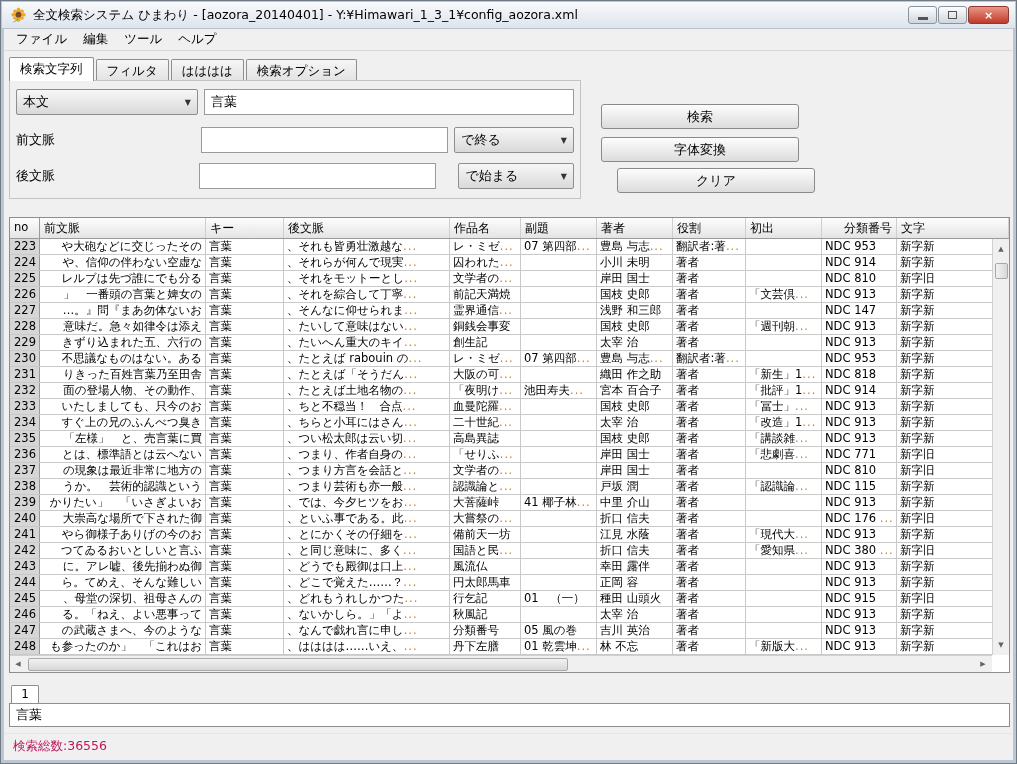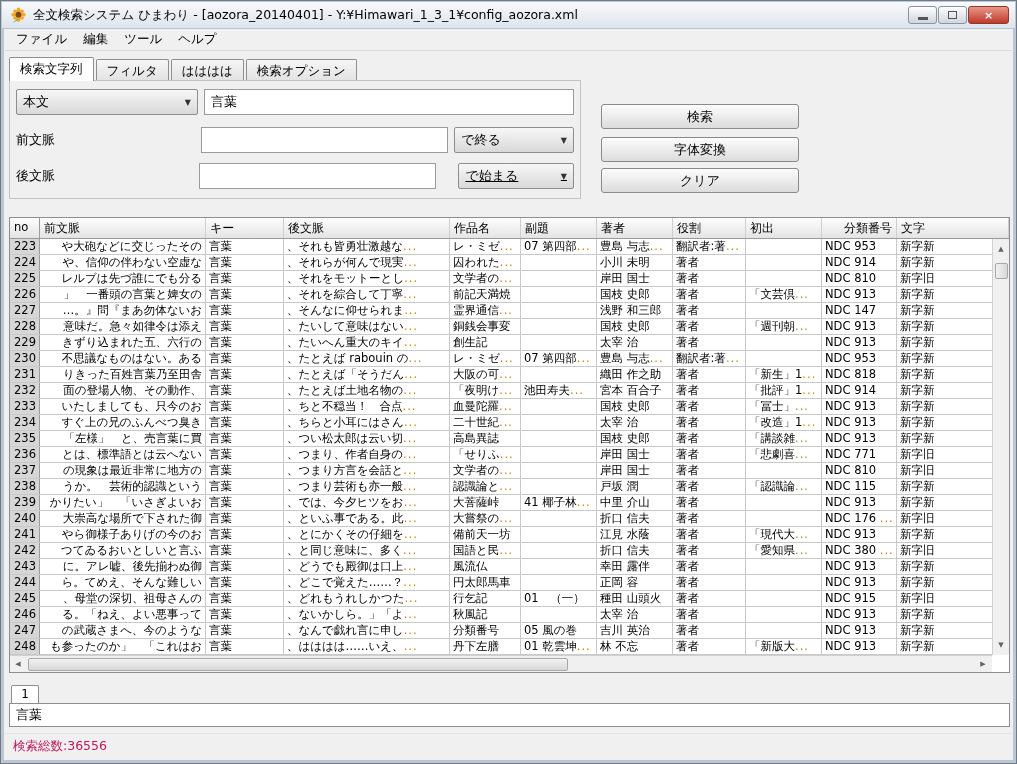--- a/index.html
+++ b/index.html
@@ -200,30 +200,30 @@
       <span class="ctx-label">前文脈</span>
       <input class="txt" style="margin-left: 128px; width: 252px;" value="">
       <div class="combo" style="width:122px; margin-left:6px;">
         <span>で終る</span>
         <span class="arr">▼</span>
       </div>
     </div>
     <div class="form-row" style="top:80px;">
       <span class="ctx-label">後文脈</span>
       <input class="txt" style="margin-left: 128px; width: 252px;" value="">
-      <div class="combo" style="width:122px; margin-left:22px;text-decoration:underline;">
+      <div class="combo" style="width:122px; margin-left:22px;">
         <span>で始まる</span>
         <span class="arr">▼</span>
       </div>
     </div>
   </div>
 
   <div class="act-btn" style="top:136px;">字体変換</div>
   <div class="act-btn" style="top:103px;">検索</div>
-  <div class="act-btn" style="top:167px;">クリア</div>
+  <div class="act-btn" style="top:167px;margin-left:16px;">クリア</div>
 
   <div class="tablepanel">
     <div class="grid-row thead">
         <div class="th c-no" style="background: transparent; text-align: left;">no</div>
         <div class="th c-pre" style="text-align: left;">前文脈</div>
         <div class="th c-key" style="text-align: left;">キー</div>
         <div class="th c-post" style="text-align: left;">後文脈</div>
         <div class="th c-work" style="text-align: left;">作品名</div>
         <div class="th c-sub" style="text-align: left;">副題</div>
         <div class="th c-auth" style="text-align: left;">著者</div>

